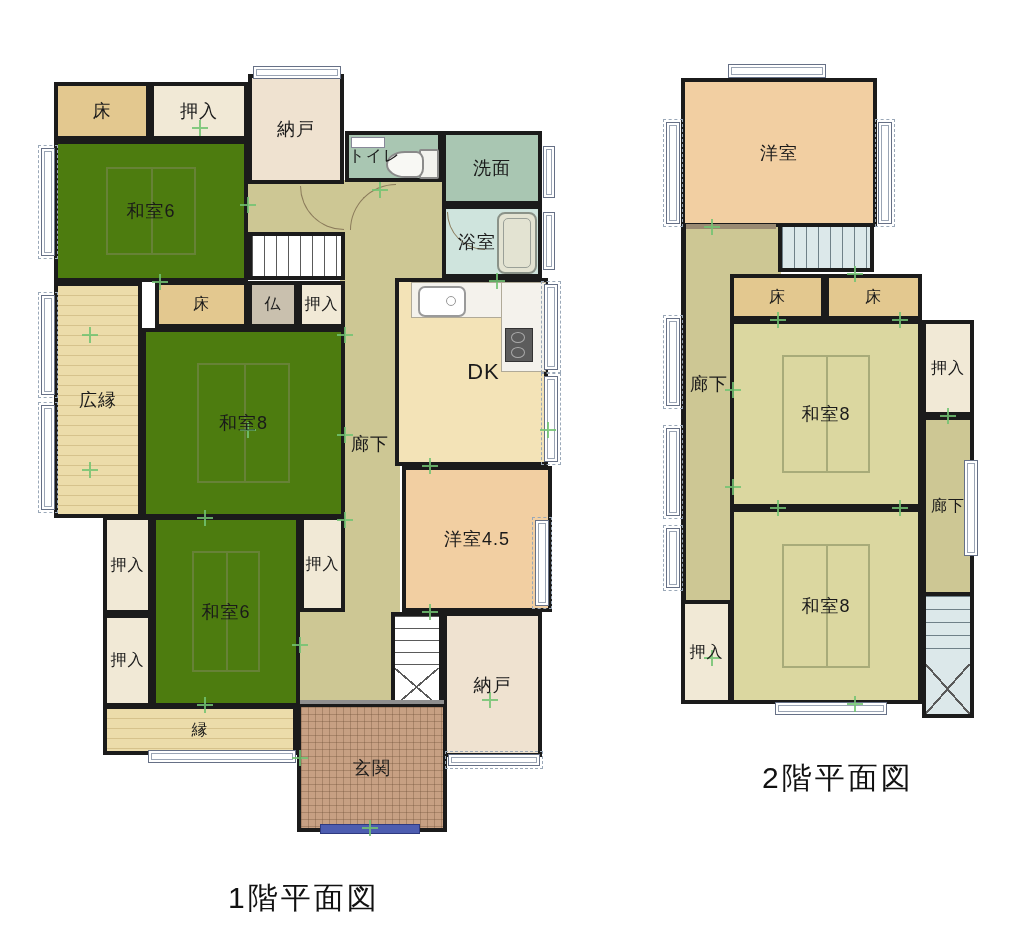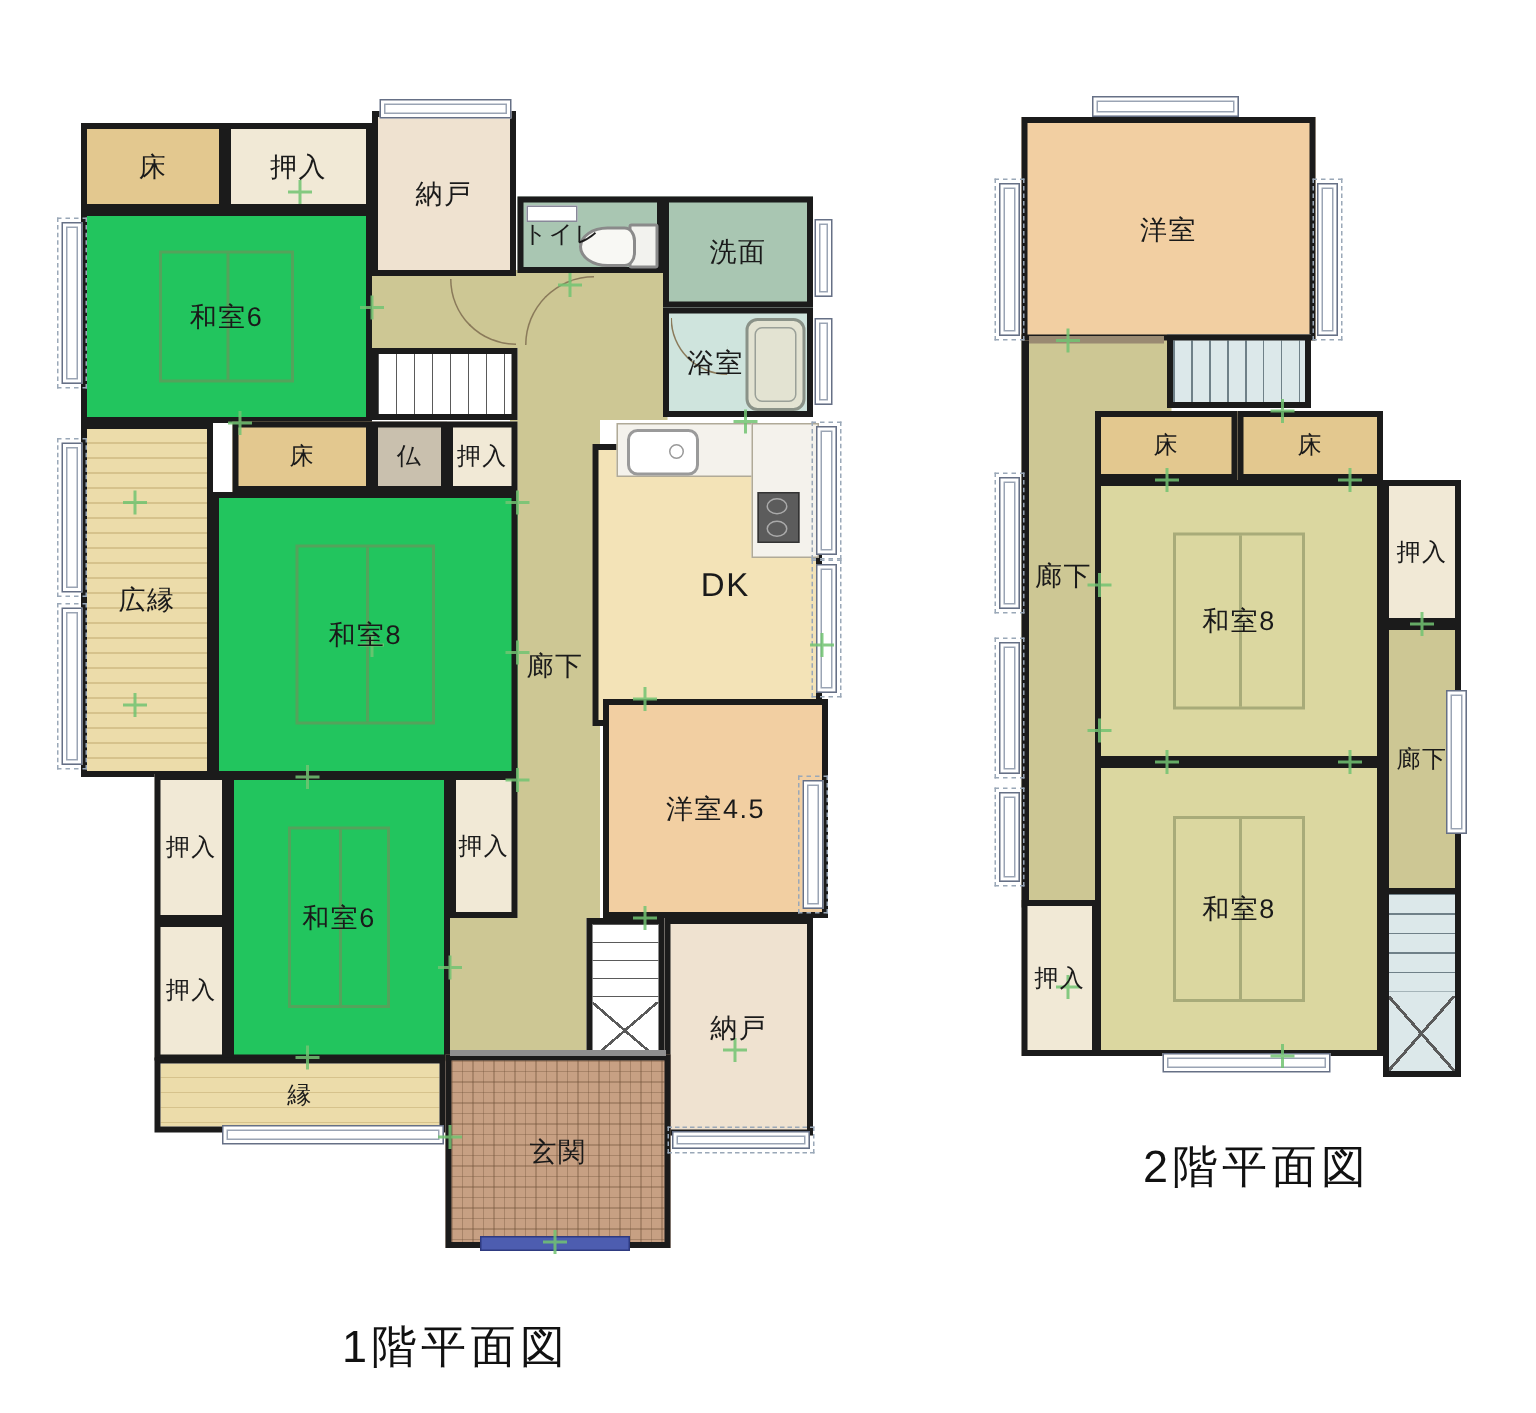--- a/index.html
+++ b/index.html
@@ -4,21 +4,21 @@
 <style>
   html,body{margin:0;padding:0;background:#ffffff;}
   #canvas{position:relative;width:1024px;height:942px;background:#ffffff;overflow:hidden;
           font-family:"Liberation Sans","DejaVu Sans",sans-serif;}
   .room{position:absolute;box-sizing:border-box;border:4px solid #1b1b1b;
         display:flex;align-items:center;justify-content:center;}
   .noborder{border:none;}
   .lbl{font-size:18px;color:#1a1a1a;white-space:nowrap;letter-spacing:1px;}
   .small .lbl{font-size:16px;}
   
-  .tatami1{background:#22c55e;}
+  .tatami1{background:#4d7c0f;}
   .tatami2{background:#dbd7a0;}
   .toko{background:#e3c88f;}
   .closet{background:#f1e9d6;}
   .storage{background:#efe2d0;}
   .wet{background:#a9c6b2;}
   .bath{background:#cfe4dd;}
   .dkroom{background:#f3e3b7;}
   .western{background:#f2cfa2;}
   .corridor{background:#cdc794;}
   .butsu{background:#c9c0ae;}
@@ -132,21 +132,21 @@
     </div>
     <div class="room closet small" style="left:298px;top:281px;width:47px;height:47px;">
       <span class="lbl">押入</span>
     </div>
 
     <div class="room tatami1" style="left:142px;top:328px;width:203px;height:190px;">
       <div class="mat"></div>
       <span class="lbl">和室8</span>
     </div>
 
-    <div class="room dkroom" style="left:395px;top:296px;width:153px;height:188px;padding-left:24px;">
+    <div class="room dkroom" style="left:395px;top:278px;width:153px;height:188px;padding-left:24px;">
       <span class="lbl" style="font-size:22px;">DK</span>
     </div>
     <div class="counter" style="left:411px;top:282px;width:133px;height:34px;"></div>
     <div class="counter" style="left:501px;top:282px;width:43px;height:88px;"></div>
     <div class="sink" style="left:418px;top:286px;width:44px;height:27px;"></div>
     <div class="stove" style="left:505px;top:328px;width:26px;height:32px;"></div>
 
     <div class="room western" style="left:402px;top:466px;width:150px;height:146px;">
       <span class="lbl">洋室4.5</span>
     </div>

